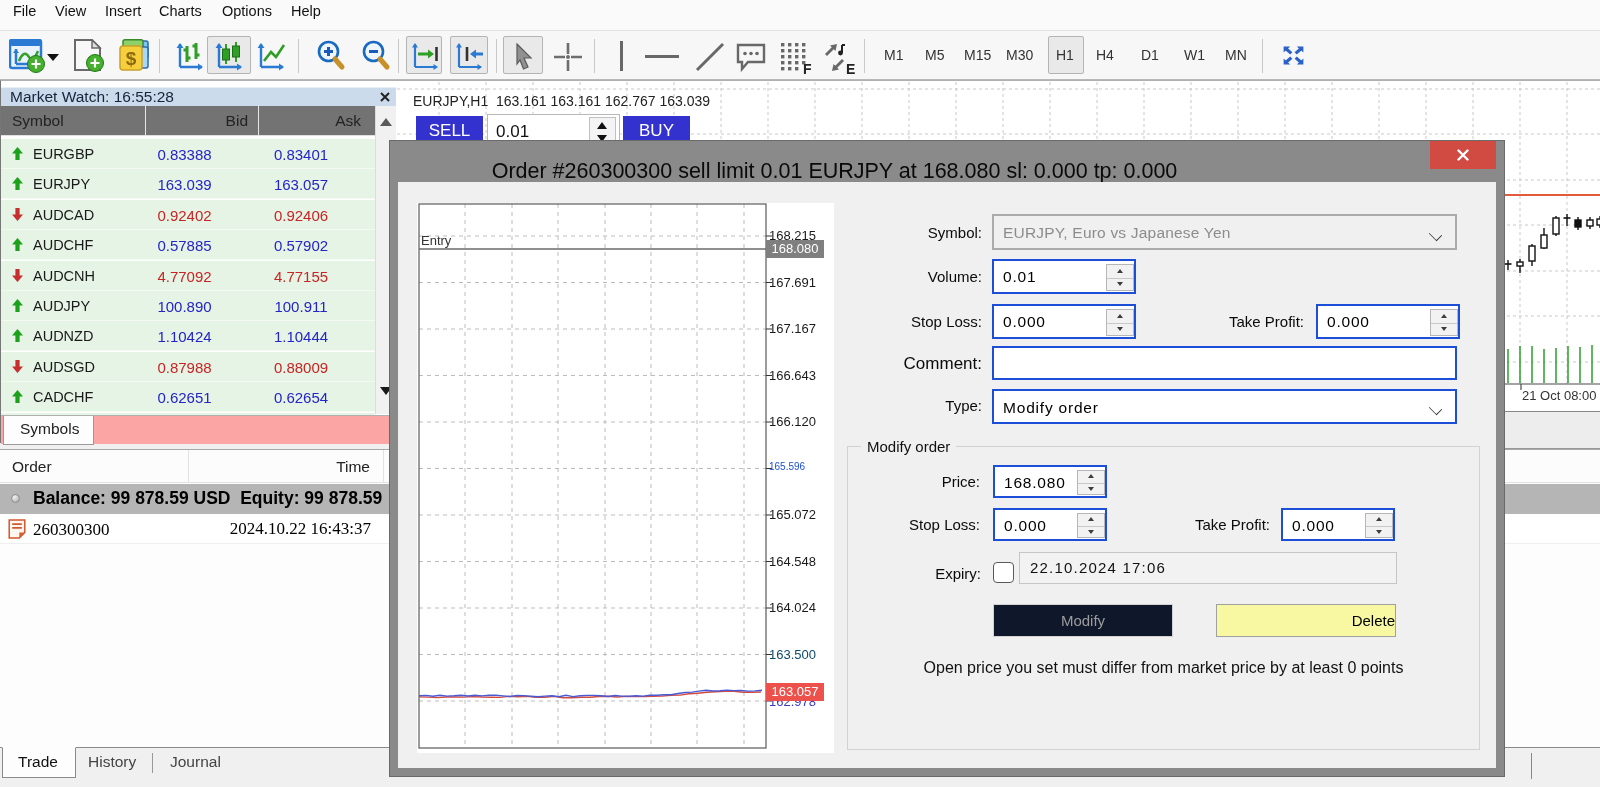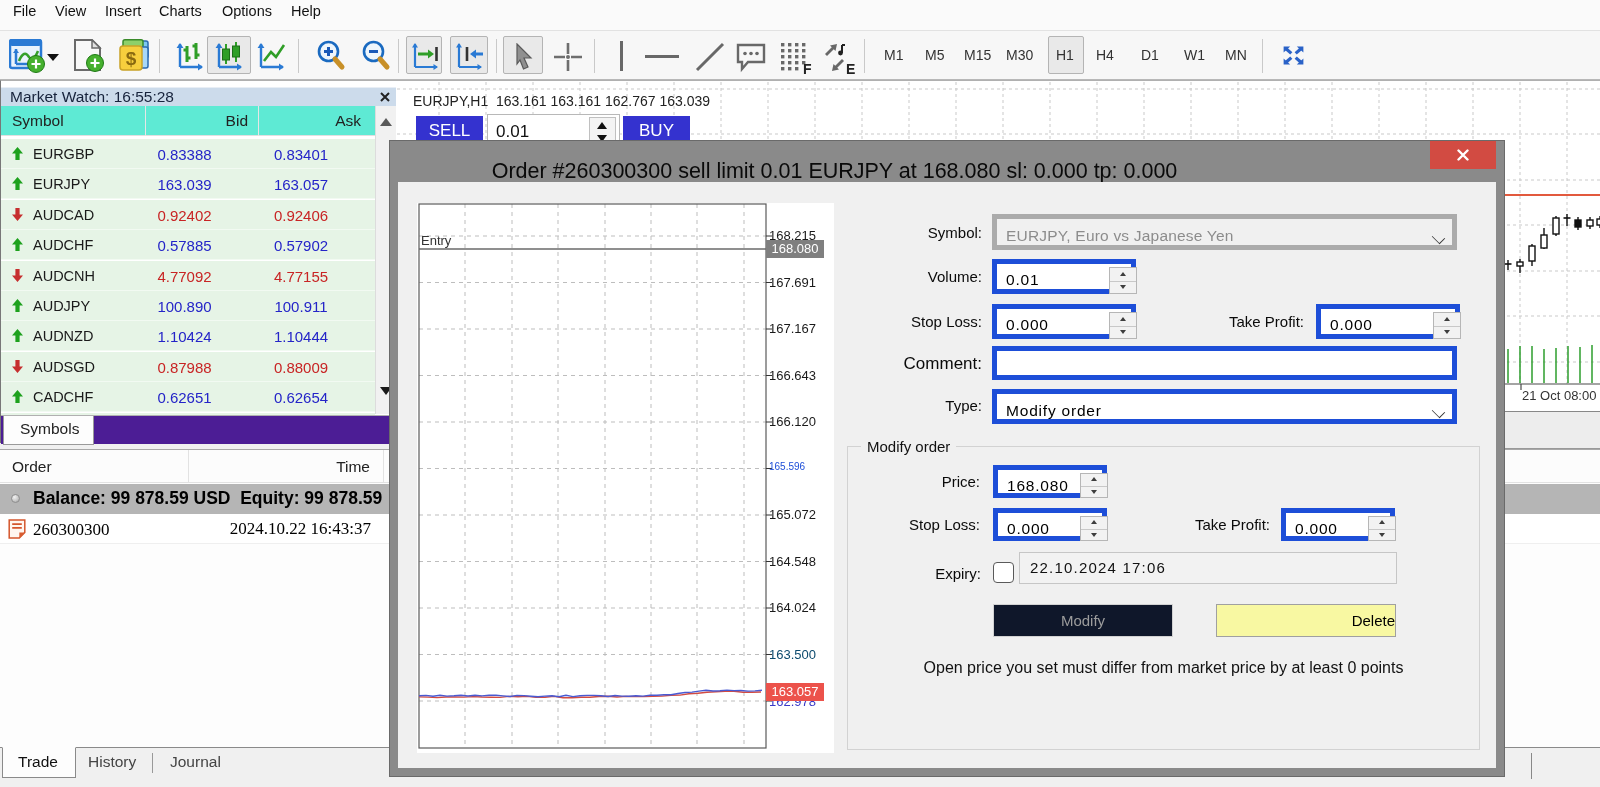--- a/index.html
+++ b/index.html
@@ -10,29 +10,29 @@
 #menubar { left:0; top:0; width:1600px; height:30px; background:#fafafa; }
 #menubar span { position:absolute; top:3px; font-size:14.5px; color:#111; }
 #toolbar { left:0; top:30px; width:1600px; height:50px; background:#f7f7f7;
   border-top:1px solid #e2e2e2; border-bottom:1px solid #b8b8b8; }
 .tsep { position:absolute; top:8px; width:1px; height:34px; background:#c9c9c9; }
 .tbox { position:absolute; top:5px; width:38px; height:38px; border:1px solid #b4b4b4; background:#e9e9e9; border-radius:2px; }
 .tf { position:absolute; top:16px; font-size:14px; color:#333; }
 #mw { left:0; top:80px; width:395px; height:363px; background:#fff; border-top:1px solid #b0b0b0; border-left:1px solid #777;}
 #mwtitle { left:0; top:6px; width:395px; height:19px; background:#ccdbeb; border-top:1px solid #e8eef5; }
 #mwtitle b { position:absolute; left:9px; top:0px; font-weight:normal; font-size:15.5px; color:#17233c; }
-#mwhead { left:0; top:25px; width:395px; height:30px; background:#5eead4; border-bottom:1px solid #e0e0e0;}
+#mwhead { left:0; top:25px; width:395px; height:30px; background:#737373; border-bottom:1px solid #e0e0e0;}
 .mwrow { position:absolute; left:0; width:374px; height:30px; background:#e6f4e6; border-bottom:1px solid #f2faf2; }
 .mwrow .sym { position:absolute; left:32px; top:7px; font-size:14.5px; color:#1a1a1a; }
 .mwrow .bid,.mwrow .ask { position:absolute; top:7px; font-size:15px; text-align:center; }
 .mwrow .bid { left:120px; width:127px; }
 .mwrow .ask { left:240px; width:120px; }
 .blue { color:#2424c8; } .red { color:#c82424; }
 .arr { position:absolute; left:11px; top:8px; }
-.fld { position:absolute; background:#fff; border:5px solid #1d4ed8; font-size:15.5px; color:#000;text-decoration:underline; }
+.fld { position:absolute; background:#fff; border:2px solid #1d4ed8; font-size:15.5px; color:#000;text-decoration:underline; }
 .fld .v { position:absolute; left:9px; top:7px; letter-spacing:0.8px;}
 .spin { position:absolute; width:28px; border:1px solid #b6b6b6; background:#f2f2f2; }
 .spin:before, .spin:after { content:""; position:absolute; left:50%; transform:translateX(-50%);
   border-left:3.5px solid transparent; border-right:3.5px solid transparent; }
 .spin:before { top:25%; border-bottom:4.5px solid #3d3d3d; margin-top:-2.5px;}
 .spin:after { bottom:25%; border-top:4.5px solid #3d3d3d; margin-bottom:-2.5px;}
 .spin .mid { position:absolute; left:0; top:50%; width:100%; height:1px; background:#c8c8c8; }
 .lbl { position:absolute; font-size:15px; color:#0a0a0a; text-align:right; }
 .chev { position:absolute; width:12px; height:12px; }
 .chev:before { content:""; position:absolute; left:0; top:1px; width:10px; height:10px;
@@ -360,21 +360,21 @@
         </svg>
         <span class="sym">CADCHF</span>
         <span class="bid blue">0.62651</span>
         <span class="ask blue">0.62654</span>
       </div>
 <div class="abs" style="left:0;top:331.59999999999997px;width:374px;height:4px;background:#e6f4e6"></div>
 <div class="abs" style="left:374px;top:25px;width:21px;height:308px;background:#f1f1f1;border-left:1px solid #dcdcdc">
         <div class="abs" style="left:4px;top:12px;border-left:6px solid transparent;border-right:6px solid transparent;border-bottom:8px solid #5a5a5a"></div>
         <div class="abs" style="left:4px;top:281px;border-left:6px solid transparent;border-right:6px solid transparent;border-top:8px solid #1a1a1a"></div>
       </div>
-<div class="abs" style="left:0;top:334px;width:395px;height:29px;background:#4c1d95;border-top:1px solid #b0b0b0">
+<div class="abs" style="left:0;top:334px;width:395px;height:29px;background:#fca5a5;border-top:1px solid #b0b0b0">
         <div class="abs" style="left:2px;top:0px;width:91px;height:29px;background:#fdfdfd;border:1px solid #9a9a9a;border-top:none">
           <span class="abs" style="left:16px;top:4px;font-size:15.5px;color:#222">Symbols</span>
         </div>
       </div>
 </div>
 <div class="abs" style="left:0;top:449px;width:1600px;height:298px;background:#fdfdfd;border-top:1px solid #a8a8a8">
 <div class="abs" style="left:0;top:0;width:1600px;height:33px;background:#fcfcfc;border-bottom:1px solid #e2e2e2">
         <span class="abs" style="left:12px;top:8px;font-size:15.5px;color:#222">Order</span>
         <span class="abs" style="left:200px;width:170px;top:8px;font-size:15.5px;color:#222;text-align:right">Time</span>
         <div class="abs" style="left:188px;top:0;width:1px;height:33px;background:#e2e2e2"></div>

